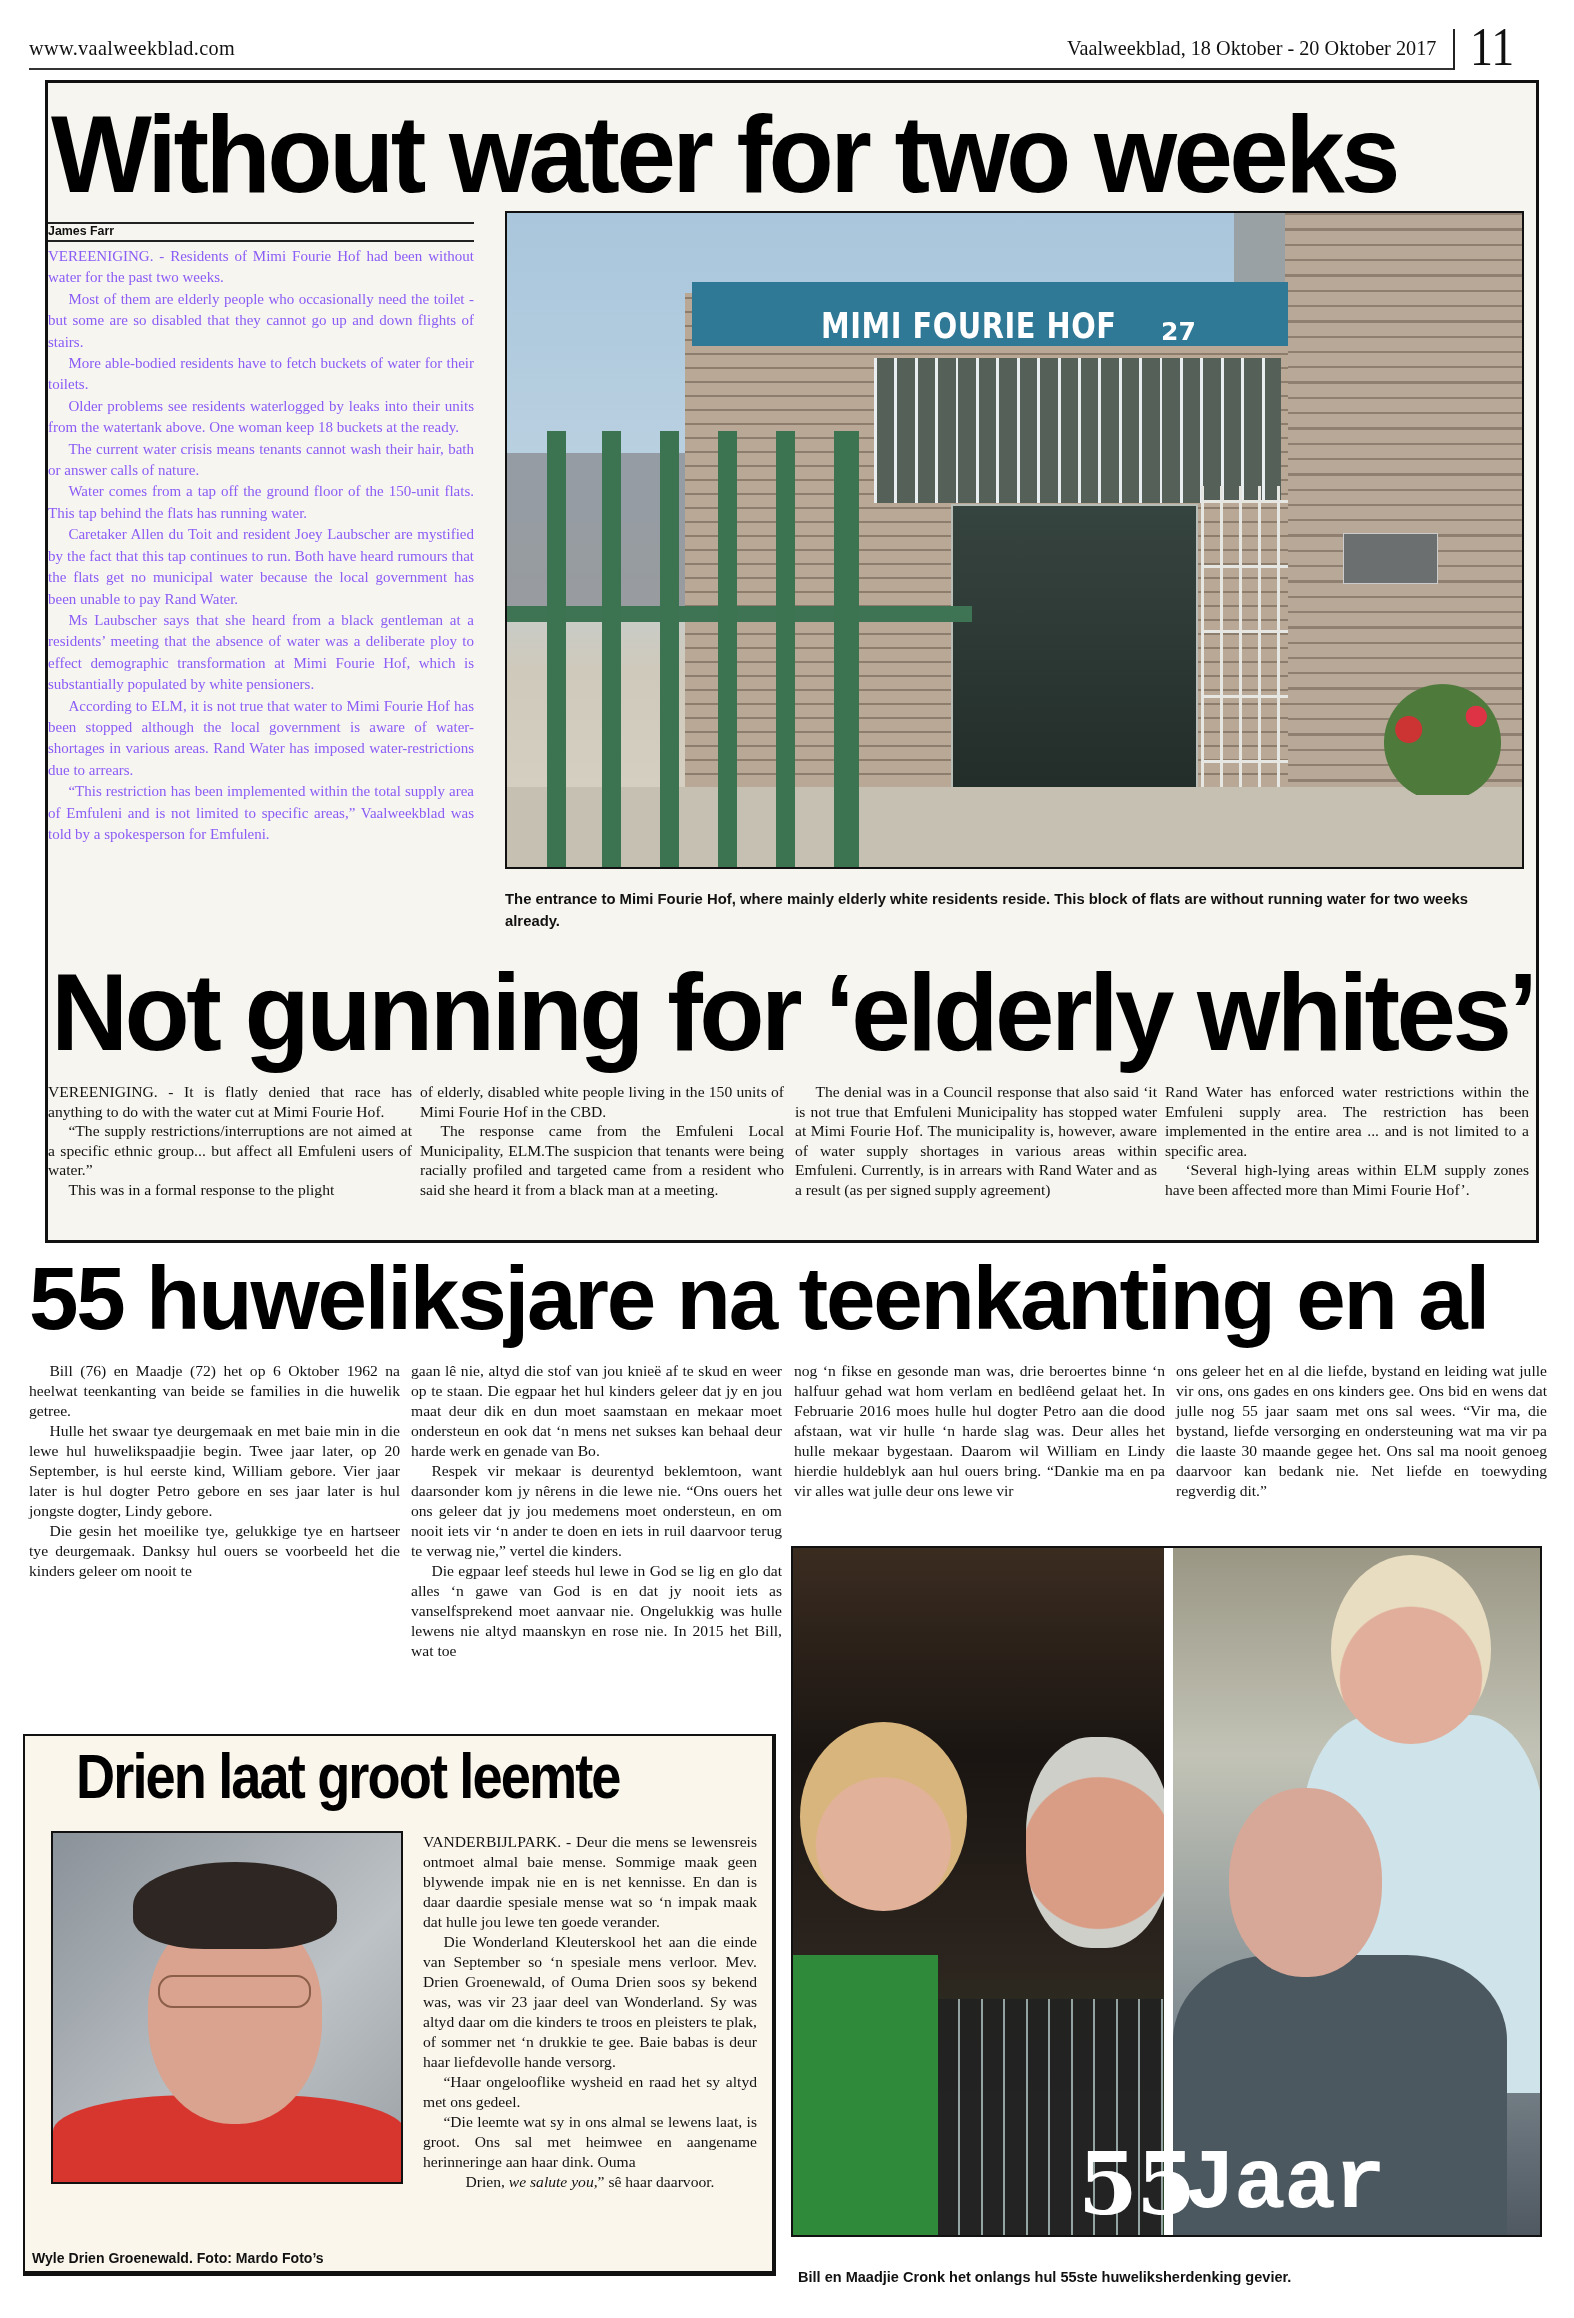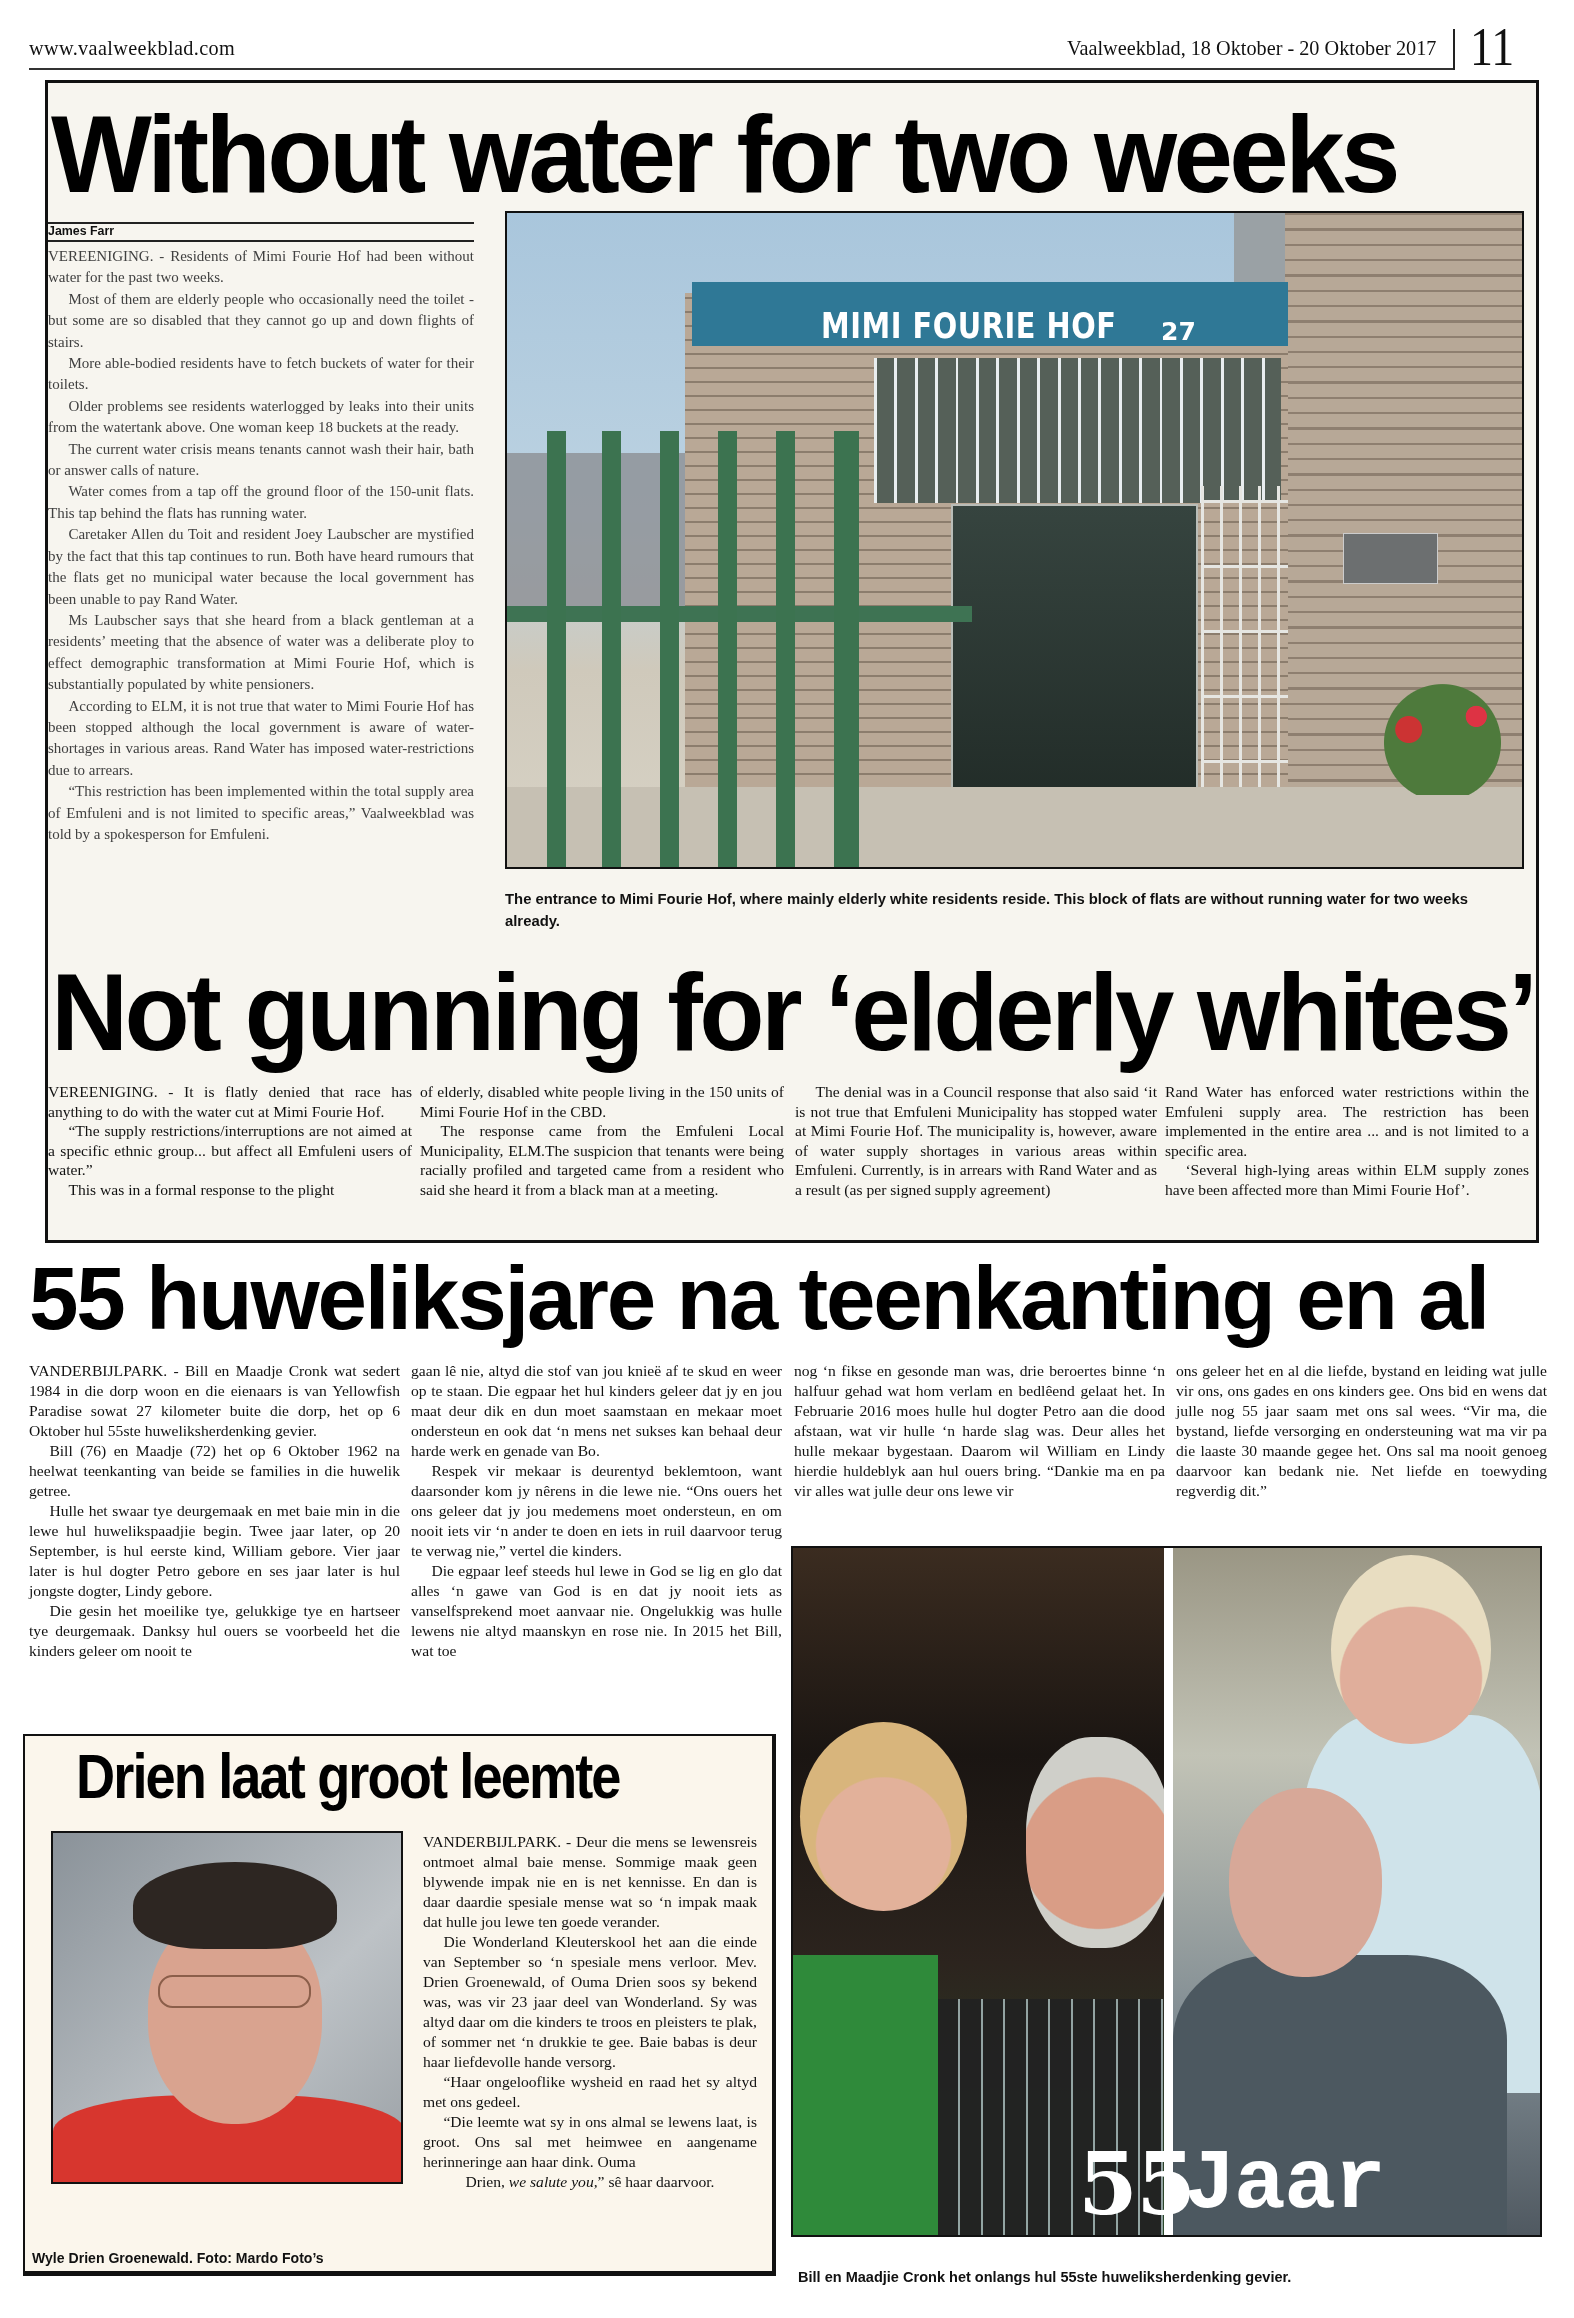--- a/index.html
+++ b/index.html
@@ -21,21 +21,21 @@
   .headline { font-family: "Liberation Sans", "DejaVu Sans", sans-serif; font-weight: 700; color: #000; letter-spacing: -3.6px; line-height: 1; white-space: nowrap; }
   .h1 { left: 51px; top: 100px; font-size: 109px; transform: scaleX(0.98); transform-origin: left; }
   .h2 { left: 51px; top: 958px; font-size: 109px; transform: scaleX(0.98); transform-origin: left; }
   .h3 { left: 29px; top: 1254px; font-size: 89px; letter-spacing: -2.2px; transform: scaleX(1.0); transform-origin: left; }
   .h4 { left: 76px; top: 1745px; font-size: 63px; letter-spacing: -2.2px; transform: scaleX(0.86); transform-origin: left; }
 
   .byline-rule-top { left: 48px; top: 222px; width: 426px; height: 1.5px; background: #222; }
   .byline { left: 48px; top: 224px; font-family: "Liberation Sans", sans-serif; font-weight: 700; font-size: 12.4px; }
   .byline-rule-bot { left: 48px; top: 240px; width: 426px; height: 1.5px; background: #222; }
 
-  .col { font-size: 15px; line-height: 21.4px; text-align: justify; color: #404040; }
+  .col { font-size: 15px; line-height: 21.4px; text-align: justify; color: #8b5cf6; }
   .col p { text-indent: 0; }
   .col p + p { text-indent: 20.4px; }
   .col-a1 { left: 48px; top: 246px; width: 426px; }
 
   .photo { overflow: hidden; border: 2.2px solid #111; }
   .photo-water { left: 505px; top: 211px; width: 1019px; height: 658px; background: linear-gradient(180deg, #a9c6dc 0%, #bcd2e1 45%, #cfc9bb 70%, #d8d3c6 100%); }
 
   
   .bldg-right { left: 778px; top: 0; width: 241px; height: 658px; background: repeating-linear-gradient(0deg, #b7a897 0 13px, #8e7f70 13px 15.3px); }
   .bldg-tower { left: 727px; top: 0; width: 65px; height: 116px; background: #9aa1a5; }
@@ -163,21 +163,20 @@
   <p style="text-indent:20.4px">The denial was in a Council response that also said ‘it is not true that Emfuleni Municipality has stopped water at Mimi Fourie Hof. The municipality is, however, aware of water supply shortages in various areas within Emfuleni. Currently, is in arrears with Rand Water and as a result (as per signed supply agreement)</p>
 </div>
 <div class="abs col4 c2-4">
   <p>Rand Water has enforced water restrictions within the Emfuleni supply area. The restriction has been implemented in the entire area ... and is not limited to a specific area.</p>
   <p style="text-indent:20.4px">‘Several high-lying areas within ELM supply zones have been affected more than Mimi Fourie Hof’.</p>
 </div>
 
 <div class="abs headline h3">55 huweliksjare na teenkanting en al</div>
 
 <div class="abs c3 c3-1">
-  <p>VANDERBIJLPARK. - Bill en Maadje Cronk wat sedert 1984 in die dorp woon en die eienaars is van Yellowfish Paradise sowat 27 kilometer buite die dorp, het op 6 Oktober hul 55ste huweliksherdenking gevier.</p>
   <p style="text-indent:20.4px">Bill (76) en Maadje (72) het op 6 Oktober 1962 na heelwat teenkanting van beide se families in die huwelik getree.</p>
   <p style="text-indent:20.4px">Hulle het swaar tye deurgemaak en met baie min in die lewe hul huwelikspaadjie begin. Twee jaar later, op 20 September, is hul eerste kind, William gebore. Vier jaar later is hul dogter Petro gebore en ses jaar later is hul jongste dogter, Lindy gebore.</p>
   <p style="text-indent:20.4px">Die gesin het moeilike tye, gelukkige tye en hartseer tye deurgemaak. Danksy hul ouers se voorbeeld het die kinders geleer om nooit te</p>
 </div>
 <div class="abs c3 c3-2">
   <p>gaan lê nie, altyd die stof van jou knieë af te skud en weer op te staan. Die egpaar het hul kinders geleer dat jy en jou maat deur dik en dun moet saamstaan en mekaar moet ondersteun en ook dat ‘n mens net sukses kan behaal deur harde werk en genade van Bo.</p>
   <p style="text-indent:20.4px">Respek vir mekaar is deurentyd beklemtoon, want daarsonder kom jy nêrens in die lewe nie. “Ons ouers het ons geleer dat jy jou medemens moet ondersteun, en om nooit iets vir ‘n ander te doen en iets in ruil daarvoor terug te verwag nie,” vertel die kinders.</p>
   <p style="text-indent:20.4px">Die egpaar leef steeds hul lewe in God se lig en glo dat alles ‘n gawe van God is en dat jy nooit iets as vanselfsprekend moet aanvaar nie. Ongelukkig was hulle lewens nie altyd maanskyn en rose nie. In 2015 het Bill, wat toe</p>
 </div>
 <div class="abs c3 c3-3">

